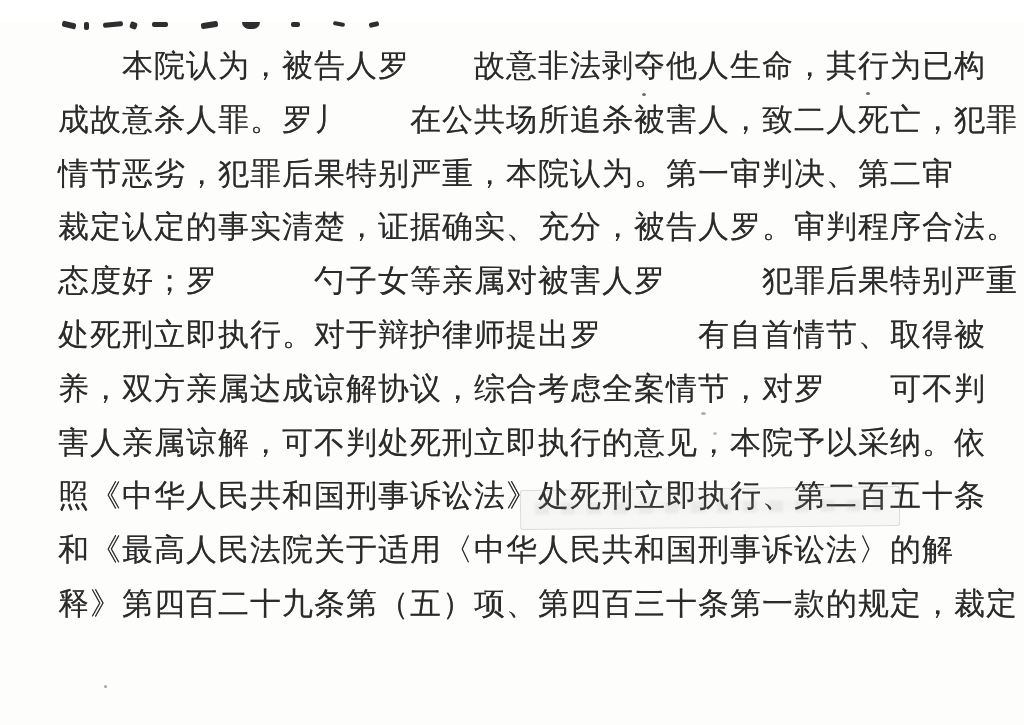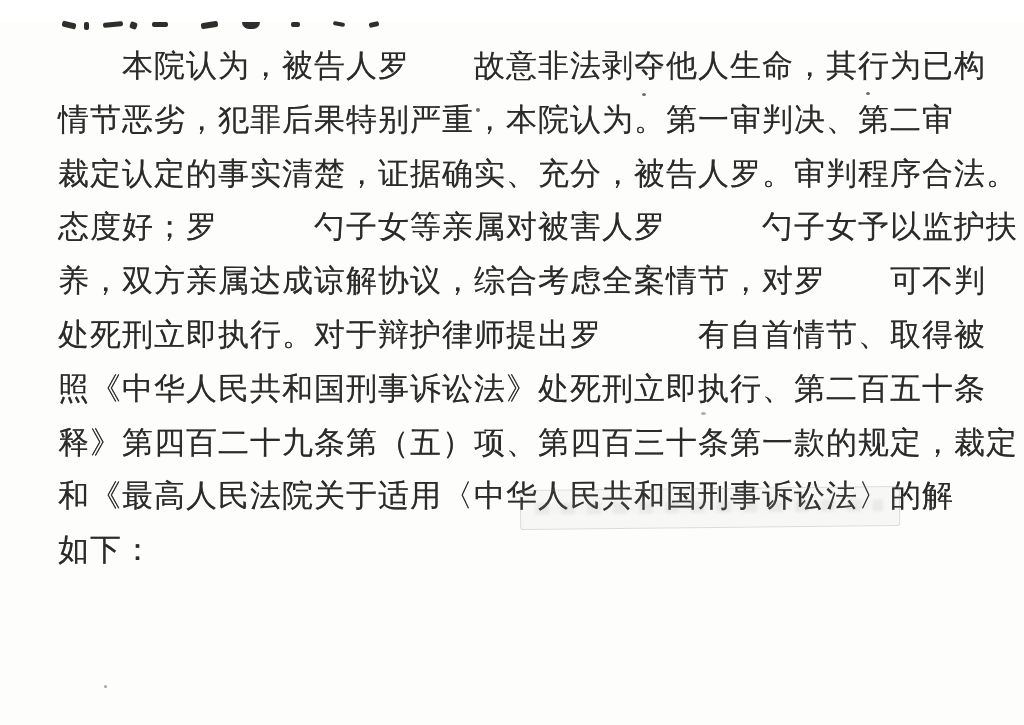--- a/index.html
+++ b/index.html
@@ -94,29 +94,30 @@
     <span class="remnant r5"></span>
     <span class="remnant r6"></span>
     <span class="remnant r7"></span>
     <span class="remnant r8"></span>
     <span class="remnant r9"></span>
     <span class="remnant r10"></span>
   </div>
 
   <div class="doc">
     <div class="line indent">本院认为，被告人罗　　故意非法剥夺他人生命，其行为已构</div>
+    <div class="line">成故意杀人罪。罗丿　　在公共场所追杀被害人，致二人死亡，犯罪</div>
     <div class="line">情节恶劣，犯罪后果特别严重，本院认为。第一审判决、第二审</div>
     <div class="line">裁定认定的事实清楚，证据确实、充分，被告人罗。审判程序合法。</div>
-    <div class="line">态度好；罗　　　勺子女等亲属对被害人罗　　　勺子女予以监护扶</div>
+    <div class="line">态度好；罗　　　勺子女等亲属对被害人罗　　　犯罪后果特别严重</div>
+    <div class="line">处死刑立即执行。对于辩护律师提出罗　　　有自首情节、取得被</div>
     <div class="line">养，双方亲属达成谅解协议，综合考虑全案情节，对罗　　可不判</div>
-    <div class="line">处死刑立即执行。对于辩护律师提出罗　　　有自首情节、取得被</div>
+    <div class="line">害人亲属谅解，可不判处死刑立即执行的意见，本院予以采纳。依</div>
     <div class="line">照《中华人民共和国刑事诉讼法》处死刑立即执行、第二百五十条</div>
+    <div class="line">和《最高人民法院关于适用〈中华人民共和国刑事诉讼法〉的解</div>
     <div class="line">释》第四百二十九条第（五）项、第四百三十条第一款的规定，裁定</div>
-    <div class="line">和《最高人民法院关于适用〈中华人民共和国刑事诉讼法〉的解</div>
-    <div class="line">如下：</div>
   </div>
 
   <div class="stamp-ghost">
     <div class="smudge"></div>
   </div>
 
   <span class="speck s1"></span>
   <span class="speck s2"></span>
   <span class="speck s3"></span>
   <span class="speck s4"></span>

